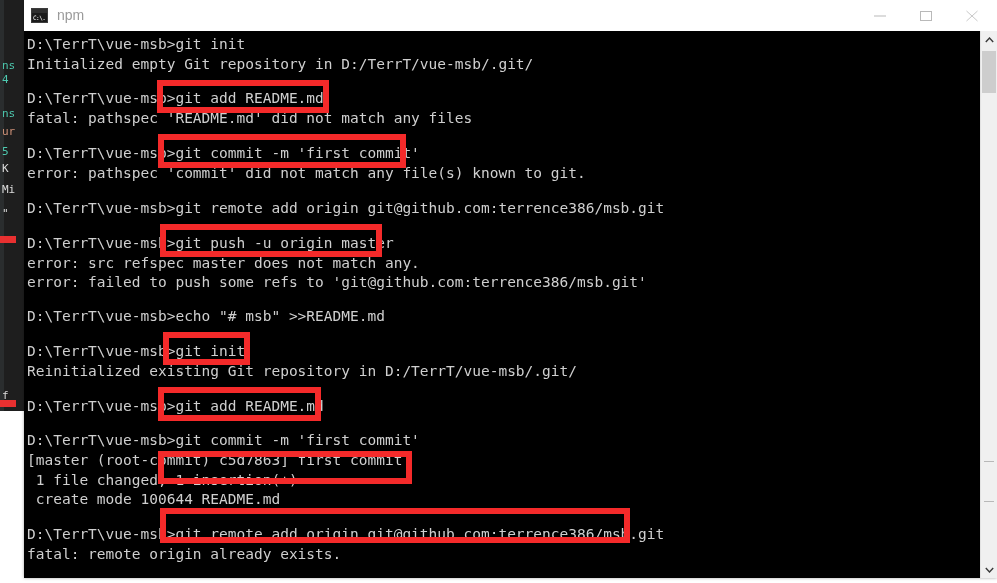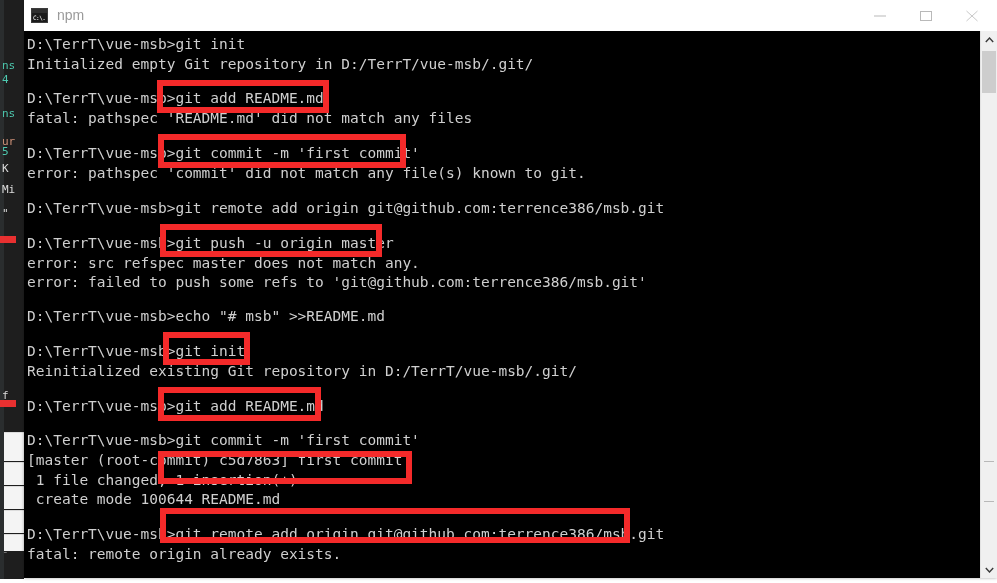--- a/index.html
+++ b/index.html
@@ -18,21 +18,21 @@
   #desktop {
     position: absolute;
     left: 0; top: 0;
     width: 997px; height: 583px;
     background: #ffffff;
   }
   .bg-editor {
     position: absolute;
     left: 0; top: 0;
     width: 24px;
-    height: 579px;
+    height: 411px;
     background: #1e1e1e;
     overflow: hidden;
   }
   .bg-editor-gutter {
     position: absolute;
     left: 0; top: 0;
     width: 4px; height: 583px;
     background: #2a2d2e;
   }
   .bg-frag {
@@ -221,21 +221,21 @@
 <body>
 
 <div id="desktop">
 
   <div class="bg-editor">
     <div class="bg-editor-gutter"></div>
     <div id="bg-frags">
         <div class="bg-frag" style="top: 60px; color: rgb(78, 201, 176);">ns</div>
         <div class="bg-frag" style="top: 74px; color: rgb(78, 201, 176);">4</div>
         <div class="bg-frag" style="top: 108px; color: rgb(78, 201, 176);">ns</div>
-        <div class="bg-frag" style="top: 136px; color: rgb(206, 145, 120);">ur</div>
+        <div class="bg-frag" style="top: 126px; color: rgb(206, 145, 120);">ur</div>
         <div class="bg-frag" style="top: 146px; color: rgb(78, 201, 176);">5</div>
         <div class="bg-frag" style="top: 163px; color: rgb(220, 220, 220);">K</div>
         <div class="bg-frag" style="top: 184px; color: rgb(220, 220, 220);">Mi</div>
         <div class="bg-frag" style="top: 208px; color: rgb(220, 220, 220);">"</div>
         <div class="bg-frag" style="top: 390px; color: rgb(220, 220, 220);">f</div>
         <div class="bg-frag" style="top: 546px; color: rgb(128, 128, 128);">-</div>
       </div>
     <div id="bg-marks">
         <div class="bg-redmark" style="top: 236px;"></div>
         <div class="bg-redmark" style="top: 400px;"></div>

